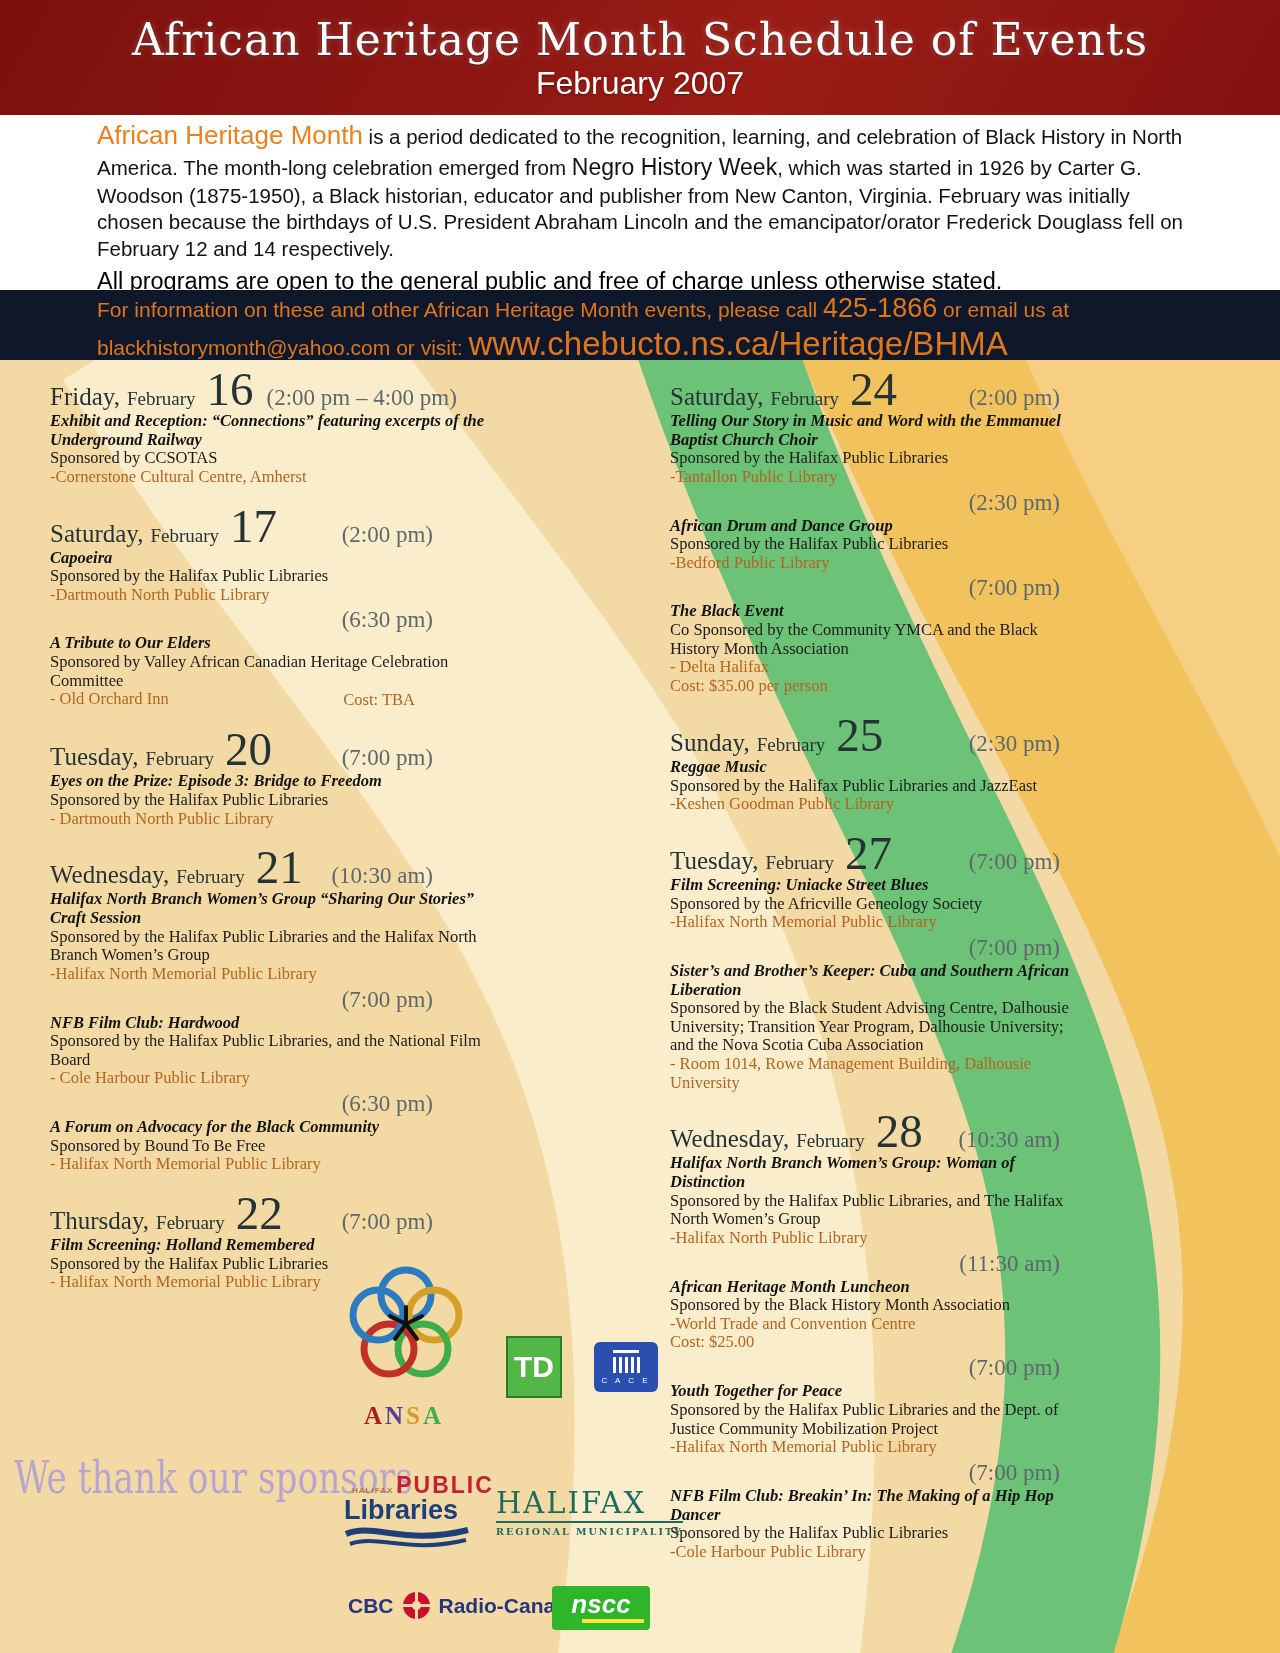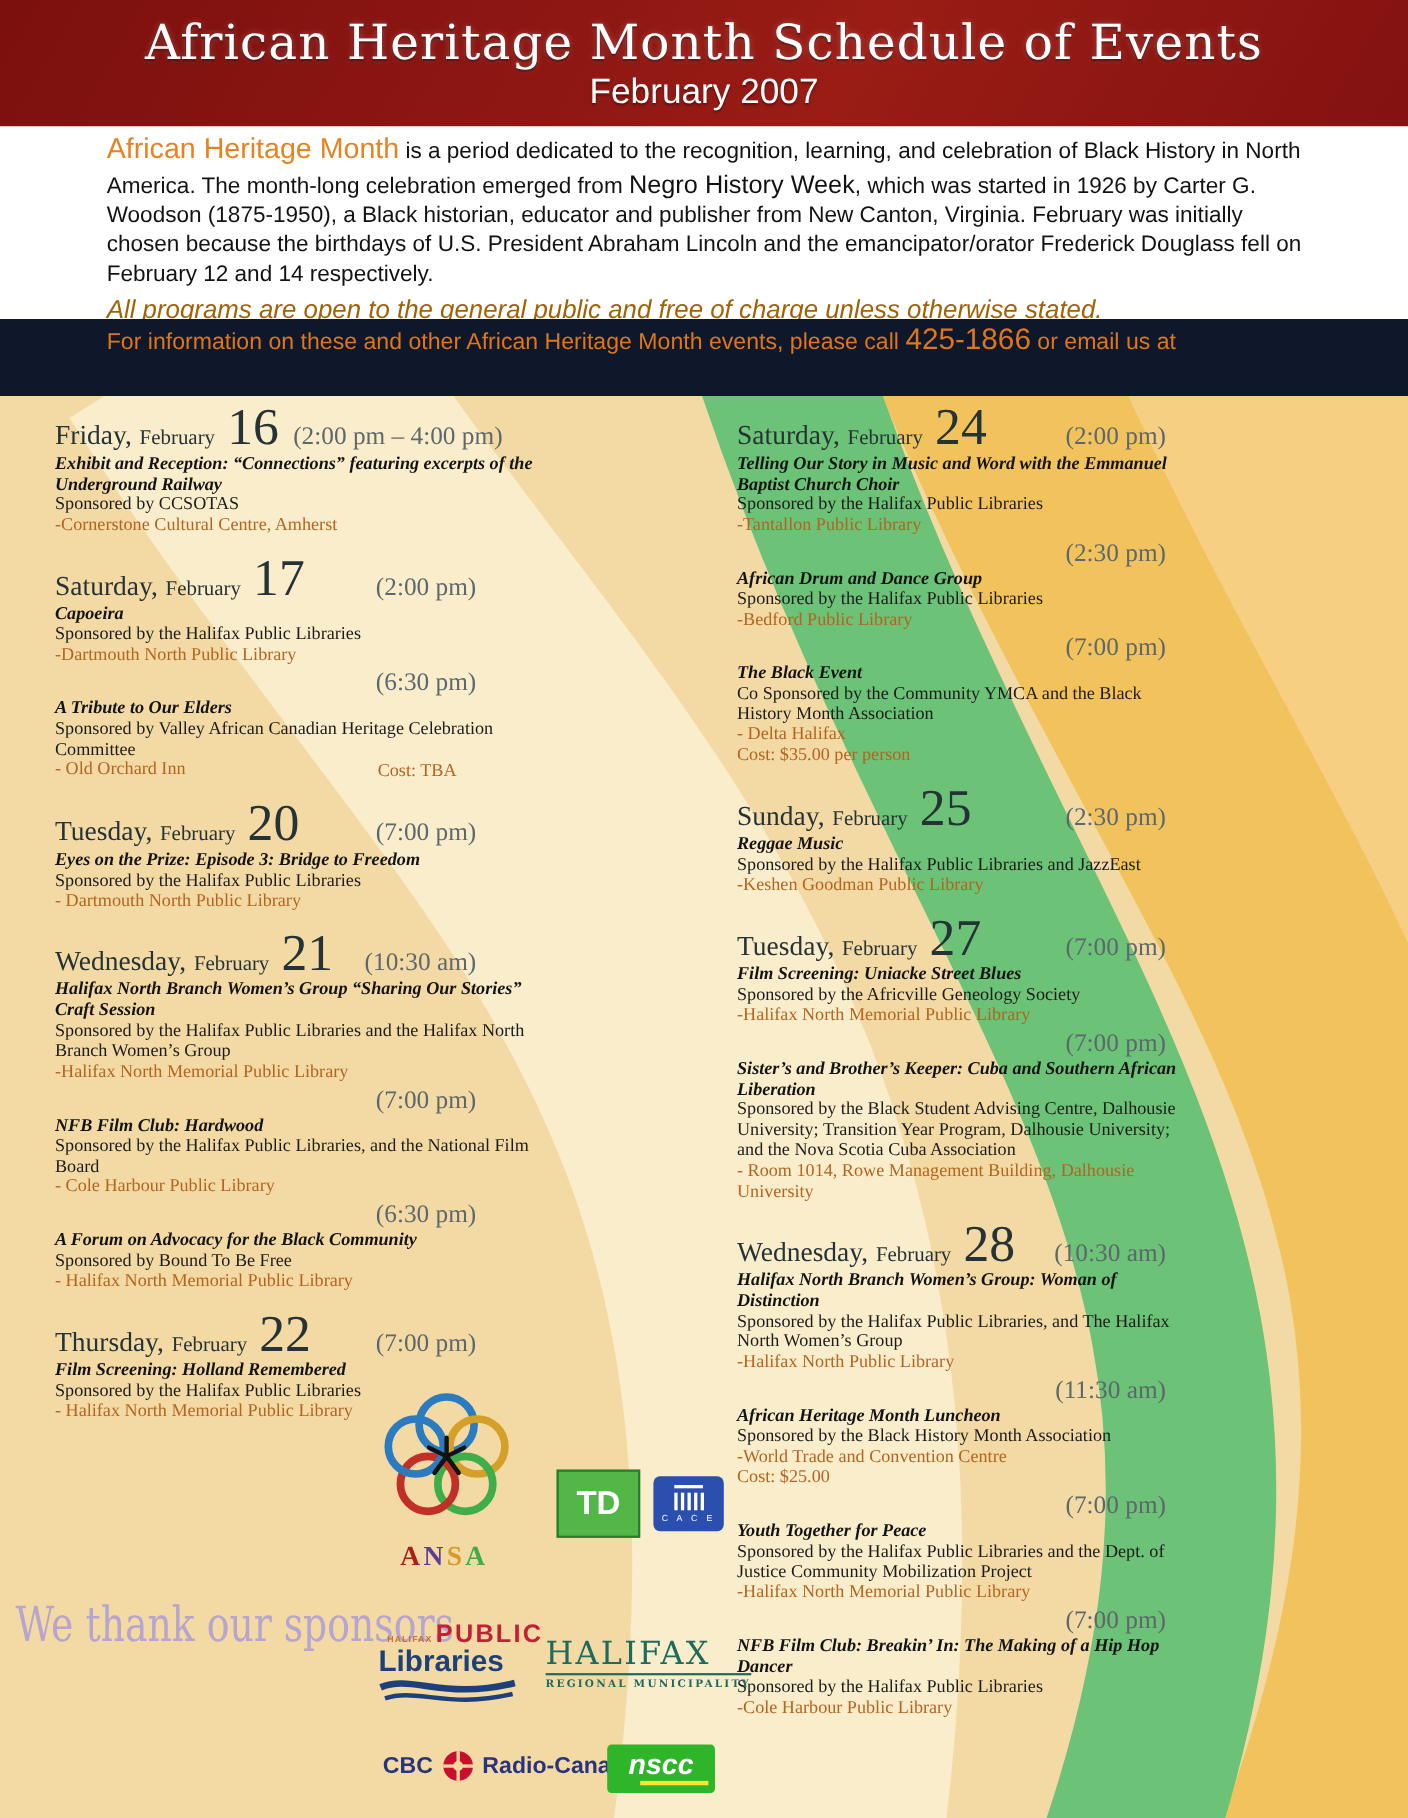--- a/index.html
+++ b/index.html
@@ -12,21 +12,21 @@
   .masthead h1{margin:0;padding-top:14px;font-family:"DejaVu Serif", serif;font-weight:400;
                font-size:44px;letter-spacing:1px;text-shadow:0 1px 2px rgba(0,0,0,.45), 0 0 6px rgba(255,255,255,.25);}
   .masthead .subtitle{font-family:"Liberation Sans", sans-serif;font-size:32px;margin-top:0px;
                text-shadow:0 1px 2px rgba(0,0,0,.4);}
   
   .intro{position:absolute;left:0;top:115px;width:1280px;height:175px;background:#fff;
          font-family:"Liberation Sans", sans-serif;}
   .intro-p{margin:4px 97px 0 97px;font-size:20.5px;line-height:1.3;color:#121212;}
   .ahm{color:#e8821e;font-size:26px;}
   .nhw{font-size:23px;}
-  .all-programs{margin:5px 97px 0 97px;font-size:23.5px;color:#a16207;font-style:italic;}
+  .all-programs{margin:5px 97px 0 97px;font-size:23.5px;color:#000000;}
   
   .contact{position:absolute;left:0;top:290px;width:1280px;height:70px;background:#0f172a;
            font-family:"Liberation Sans", sans-serif;color:#de761b;padding-top:2px;box-sizing:border-box;}
   .contact .c1{margin-left:97px;font-size:21px;line-height:1.25;}
   .contact .phone{font-size:27px;}
   .contact .c2{margin-left:97px;font-size:21px;line-height:1.1;}
   .contact .url{font-size:33px;}
   
   .pbody{position:absolute;left:0;top:360px;width:1280px;height:1293px;overflow:hidden;}
   .swoosh{position:absolute;left:0;top:0;width:1280px;height:1293px;}
@@ -50,21 +50,21 @@
   .sponsor{font-size:16.5px;line-height:1.13;color:#1b1b1b;}
   .loc{font-size:16.5px;line-height:1.13;color:#b4641f;}
   .loc-row{display:flex;justify-content:space-between;padding-right:70px;}
   .cost{font-size:16.5px;color:#b4641f;}
   .cost-line{font-size:16.5px;line-height:1.15;color:#b4641f;}
   
   .sp{position:absolute;}
   .ansa-word{left:345px;top:1042px;width:118px;text-align:center;
              font-family:"Liberation Serif", serif;font-weight:bold;font-size:25px;letter-spacing:3px;}
   .ansa-word .c1{color:#a8221c;} .ansa-word .c2{color:#5a3f96;} .ansa-word .c3{color:#d79a28;} .ansa-word .c4{color:#3fae49;}
-  .td-logo{left:506px;top:976px;width:76px;height:62px;background:#53b748;border:2px solid #2d7a28;
+  .td-logo{left:506px;top:976px;width:56px;height:62px;background:#53b748;border:2px solid #2d7a28;
            display:flex;align-items:center;justify-content:center;box-sizing:border-box;}
   .td-logo span{color:#fff;font-family:"Liberation Sans", sans-serif;font-weight:bold;font-size:30px;}
   .cace-logo{left:594px;top:982px;width:64px;height:50px;background:#2b4fae;border-radius:6px;
              display:flex;flex-direction:column;align-items:center;justify-content:center;}
   .cace-cols{display:flex;gap:3px;align-items:flex-end;height:18px;}
   .cace-cols i{display:block;width:3px;height:16px;background:#fff;}
   .cace-lintel{width:26px;height:3px;background:#fff;margin-bottom:2px;}
   .cace-label{color:#fff;font-family:"Liberation Sans", sans-serif;font-size:8px;letter-spacing:3px;margin-top:3px;}
   .thanks{left:14px;top:1092px;font-family:"DejaVu Serif", serif;font-size:44px;color:#b5a5cf;
           transform:scaleX(.78);transform-origin:left top;white-space:nowrap;}
@@ -99,20 +99,21 @@
     <div class="subtitle">February 2007</div>
   </header>
 
   <section class="intro">
     <p class="intro-p"><span class="ahm">African Heritage Month</span><span> is a period dedicated to the recognition, learning, and celebration of Black History in North America.  The month-long celebration emerged from </span><span class="nhw">Negro History Week</span><span>, which was started in 1926 by Carter G. Woodson (1875-1950), a Black historian, educator and publisher from New Canton, Virginia.  February was initially chosen because the birthdays of U.S. President Abraham Lincoln and the emancipator/orator Frederick Douglass fell on February 12 and 14 respectively.</span></p>
     <p class="all-programs">All programs are open to the general public and free of charge unless otherwise stated.</p>
   </section>
 
   <section class="contact">
     <div class="c1"><span>For information on these and other African Heritage Month events, please call </span><span class="phone">425-1866</span><span> or email us at</span></div>
+    <div class="c2"><span>blackhistorymonth@yahoo.com</span><span> or visit: </span><span class="url">www.chebucto.ns.ca/Heritage/BHMA</span></div>
   </section>
 
   <section class="pbody">
 
     <svg class="swoosh" viewBox="0 0 1280 1293" preserveAspectRatio="none" aria-hidden="true">
       <rect width="1280" height="1293" fill="#F3DAA5"></rect>
       <path d="M 1110 -100 C 1380 480, 1700 700, 1380 1420" stroke="#F6CF82" stroke-width="270" fill="none"></path>
       <path d="M 880 -80 C 1120 520, 1460 720, 1180 1400" stroke="#F2C35C" stroke-width="205" fill="none"></path>
       <path d="M 700 -60 C 900 560, 1230 760, 1010 1360" stroke="#6CC276" stroke-width="155" fill="none"></path>
       <path d="M 190 -60 C 480 400, 820 580, 700 1360" stroke="#FAEDCB" stroke-width="300" fill="none"></path>

